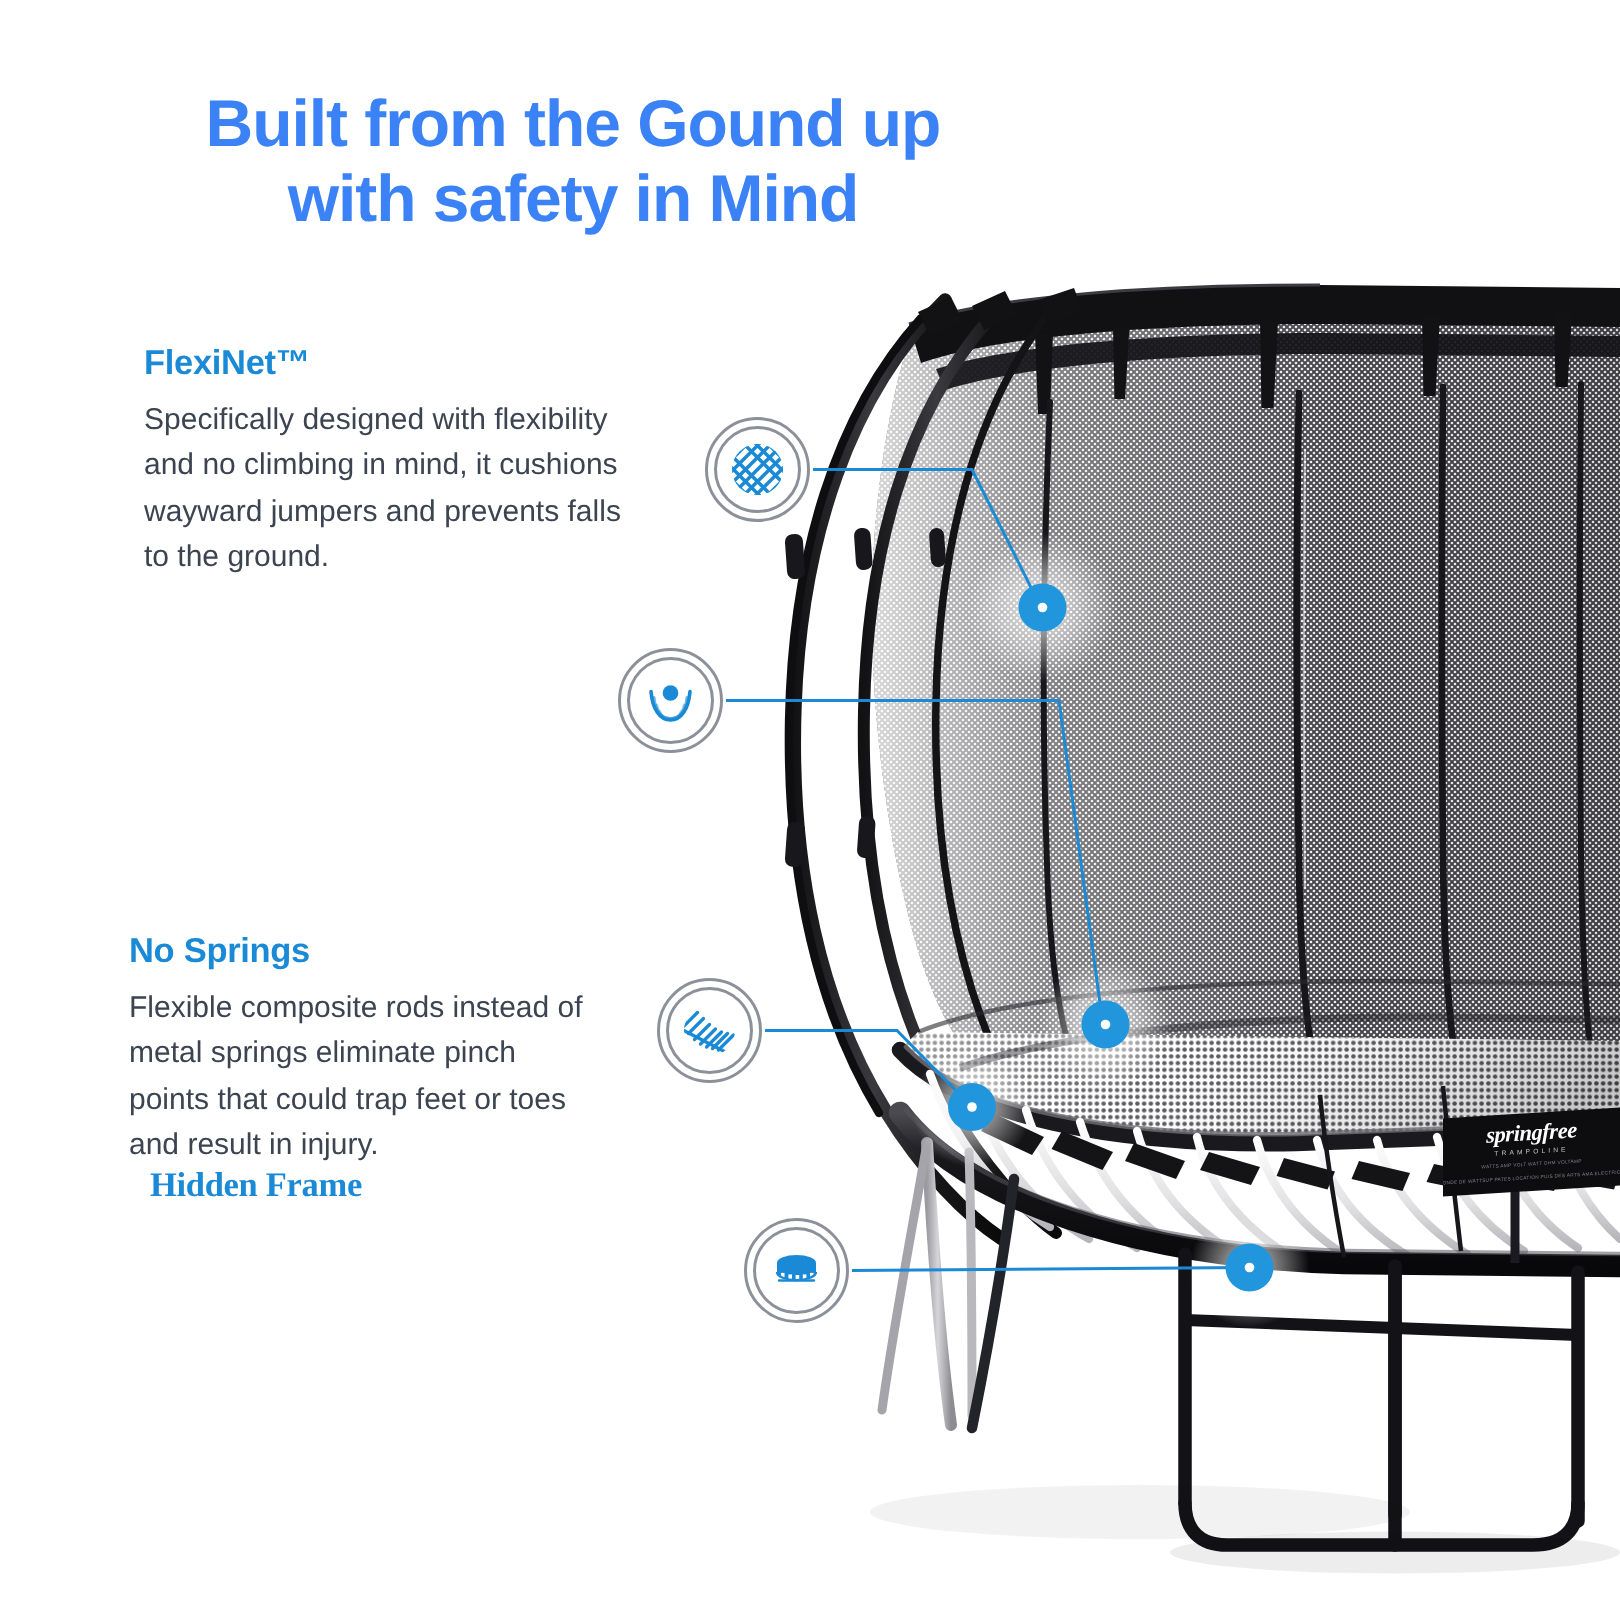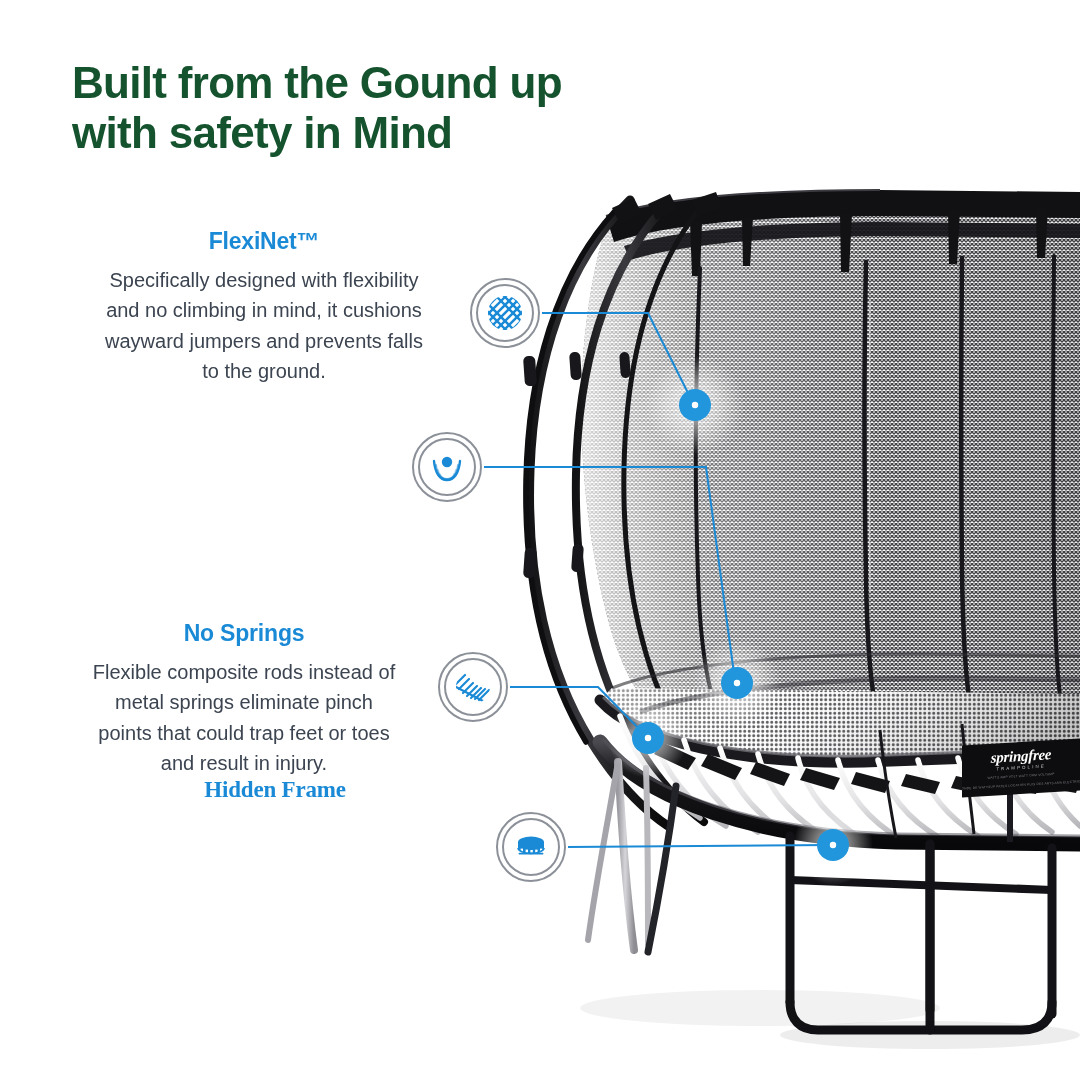--- a/index.html
+++ b/index.html
@@ -24,32 +24,33 @@
     background: #ffffff;
     overflow: hidden;
   }
 
   
   #headline {
     position: absolute;
     left: 72px;
     top: 58px;
     width: 620px;
-    color: #14532d;
+    color: #3b82f6;
     font-size: 44px;
     line-height: 1.14;
     font-weight: bold;
     letter-spacing: -0.7px;
+    text-align: center;
   }
   #headline .l2 { display: block; }
 
   
   .feature {
     position: absolute;
-    text-align: center;
+    text-align: left;
   }
   .feature .f-title {
     color: #1a8ad6;
     font-weight: bold;
     font-size: 23px;
     letter-spacing: -0.2px;
     line-height: 1.2;
     margin-bottom: 9px;
     white-space: nowrap;
   }

